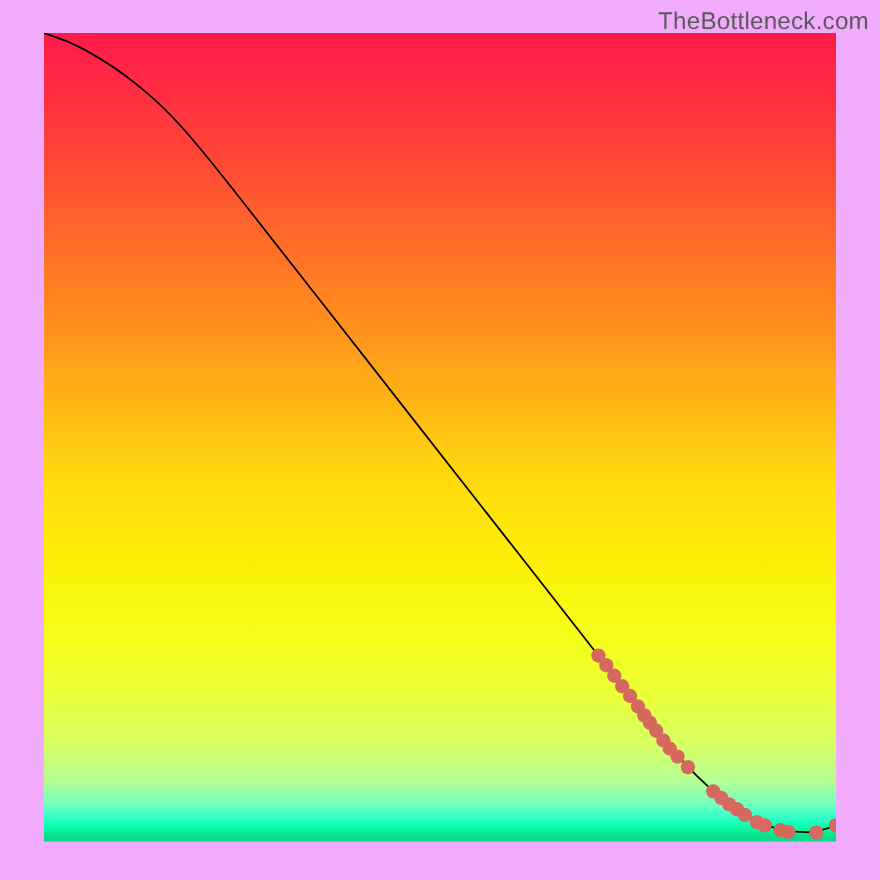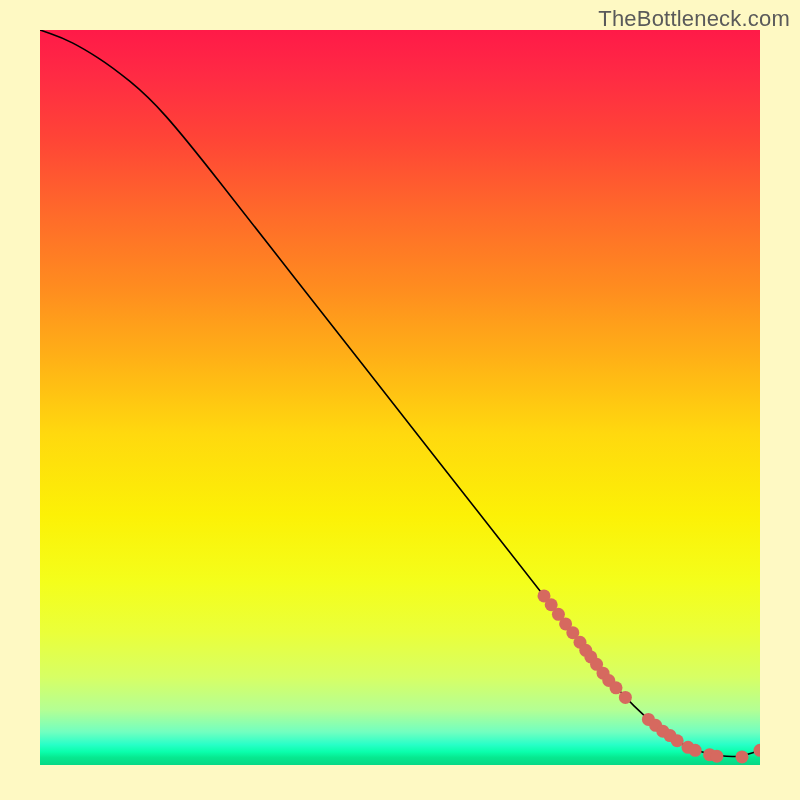--- a/index.html
+++ b/index.html
@@ -5,21 +5,21 @@
   body {
     margin: 0;
     padding: 0;
     background: #000;
     font-family: Arial, sans-serif;
   }
   .container {
     position: relative;
     width: 800px;
     height: 800px;
-    background: #fef9c3;
+    background: #f0abfc;
   }
   .watermark {
     position: absolute;
     top: 6px;
     right: 10px;
     font-size: 22px;
     color: #5a5a5a;
     font-weight: 500;
     letter-spacing: 0.2px;
   }

